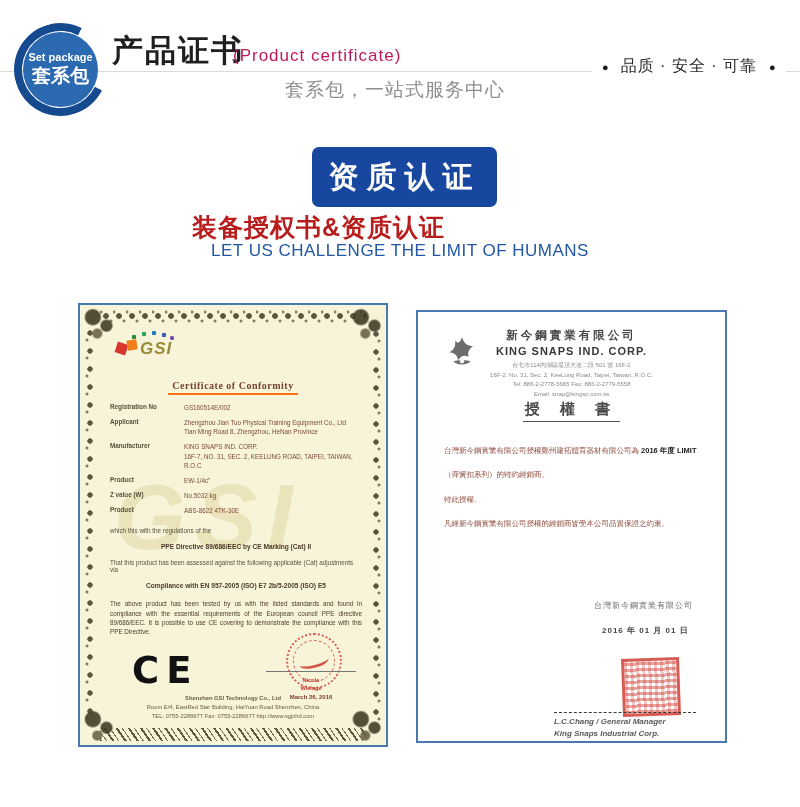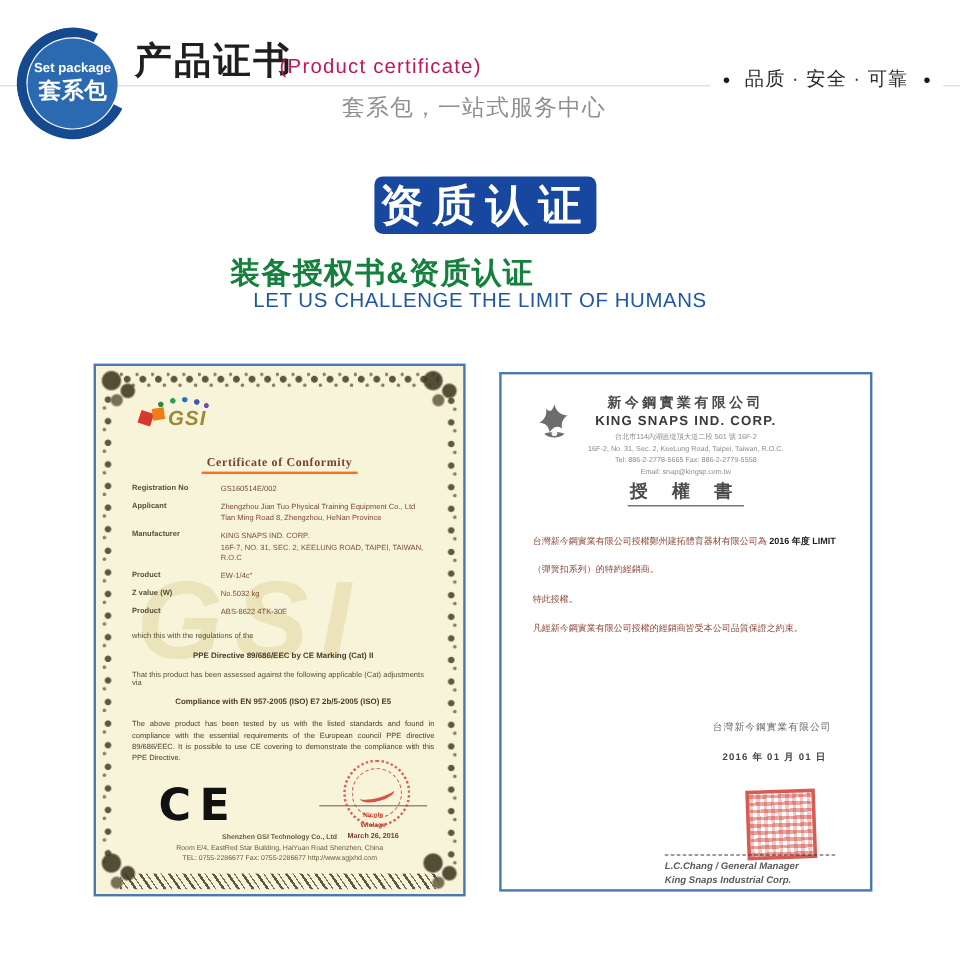--- a/index.html
+++ b/index.html
@@ -15,22 +15,22 @@
   .badge-en { font-size:11px; font-weight:bold; letter-spacing:0px; }
   .badge-cn { font-size:19px; font-weight:bold; margin-top:0; }
   .page-title { position:absolute; left:112px; top:30px; font-size:31px; font-weight:bold; color:#1f1f1f; letter-spacing:2px; }
   .page-subtitle { position:absolute; left:233px; top:46px; font-size:17px; color:#be185d; letter-spacing:1px;text-align:right; }
   .tagline { position:absolute; left:285px; top:77px; font-size:19px; color:#8f8f8f; letter-spacing:1px; }
   .quality { position:absolute; left:592px; top:56px; z-index:2; background:#fff; padding:0 10px; display:flex; align-items:center; gap:12px; }
   .quality .dot { font-size:11px; color:#1a1a1a; }
   .quality .q-text { font-size:16px; color:#2a2a2a; letter-spacing:1px; white-space:nowrap; }
 
   
-  .cert-button { position:absolute; left:312px; top:147px; width:185px; height:48px; background:#17479e; border:none; border-radius:7px; color:#fff; font-size:36px; font-weight:bold; letter-spacing:8px; text-align:center; line-height:48px; cursor:pointer; font-family:inherit; }
-  .sec-heading { position:absolute; left:0; top:211px; width:637px; text-align:center; font-size:25px; font-weight:bold; color:#15803d; letter-spacing:1px; }
+  .cert-button { position:absolute; left:312px; top:147px; width:185px; height:60px; background:#17479e; border:none; border-radius:7px; color:#fff; font-size:30px; font-weight:bold; letter-spacing:8px; text-align:center; line-height:48px; cursor:pointer; font-family:inherit; }
+  .sec-heading { position:absolute; left:0; top:211px; width:637px; text-align:center; font-size:25px; font-weight:bold; color:#b91c1c; letter-spacing:1px; }
   .sec-subheading { position:absolute; left:0; top:241px; width:800px; text-align:center; font-size:17px; color:#2157a5; letter-spacing:0.5px; }
 
   
   .cert-left { position:absolute; left:78px; top:303px; width:310px; height:444px; background:#f8f4da; border:2px solid #4a78b0; overflow:hidden; }
   .orn { position:absolute; opacity:.9; z-index:1; }
   .orn-top { top:4px; left:20px; right:20px; height:15px;
     background-image:
       radial-gradient(circle at 6px 7px, #4e4730 2.5px, rgba(0,0,0,0) 3.2px),
       radial-gradient(circle at 1px 3px, #7a7150 1.2px, rgba(0,0,0,0) 1.8px),
       radial-gradient(circle at 11px 12px, #7a7150 1.2px, rgba(0,0,0,0) 1.8px);

